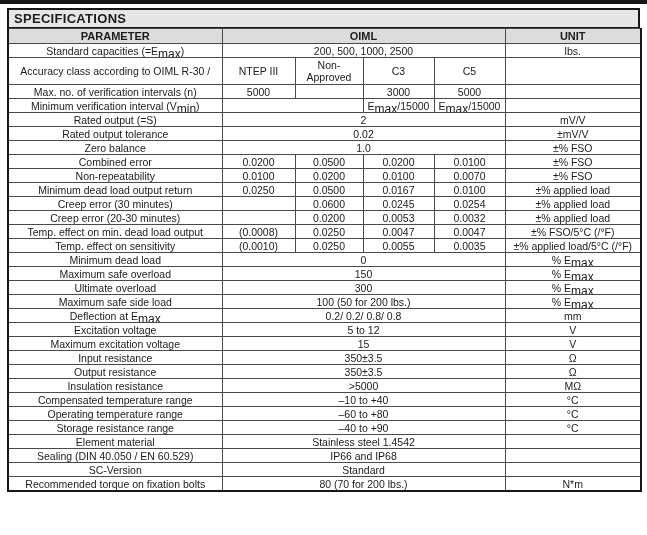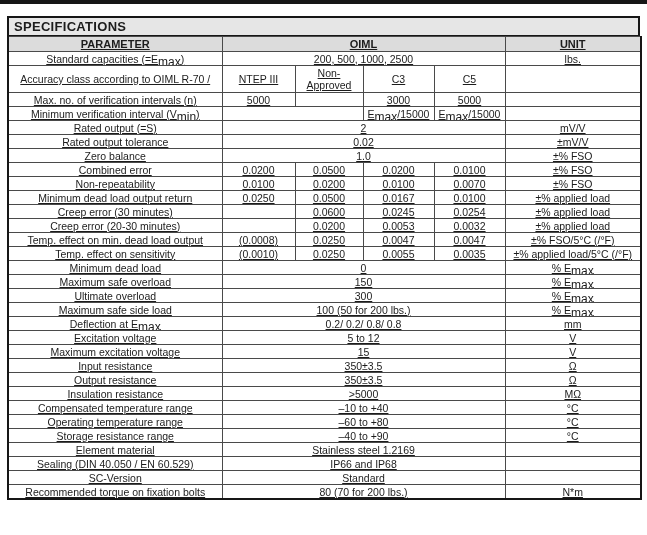--- a/index.html
+++ b/index.html
@@ -2,32 +2,31 @@
 <html><head>
 <meta charset="utf-8">
 <style>
   html,body{margin:0;padding:0;}
   body{
     width:647px;height:535px;background:#ffffff;position:relative;
     font-family:"Liberation Sans",sans-serif;color:#1c1c1c;
     -webkit-font-smoothing:antialiased;
   }
   .top-rule{position:absolute;top:0;left:0;width:647px;height:4px;background:#161616;}
-  .sheet{position:absolute;top:16px;left:7px;width:534px;}
+  .sheet{position:absolute;top:8px;left:7px;width:534px;}
   .title-bar{
     box-sizing:border-box;width:633px;height:20px;
     border:2px solid #161616;border-bottom:1px solid #161616;
     background:#e6e6e6;font-weight:bold;font-size:13px;line-height:16px;
     padding:1px 0 0 5px;letter-spacing:0.3px;
   }
   table.spec{
     border-collapse:collapse;table-layout:fixed;width:633px;
     border:2px solid #161616;border-top:none;
     font-size:10.5px;
-    text-decoration:underline;
   }
   table.spec td,table.spec th{
     border:1px solid #4a4a4a;
     height:13px;line-height:12px;
     padding:0 2px;overflow:hidden;
     vertical-align:middle;text-align:center;
     font-weight:normal;
   }
   tr.head th{
     background:#dcdcdc;font-weight:bold;font-size:11px;height:14px;
@@ -59,21 +58,21 @@
         <th>PARAMETER</th>
         <th colspan="4">OIML</th>
         <th>UNIT</th>
       </tr>
     <tr>
           <td class="param">Standard capacities (=E<sub>max</sub>)</td>
           <td class="val" colspan="4">200, 500, 1000, 2500</td>
           <td class="unit">lbs.</td>
         </tr>
         <tr class="tall">
-          <td class="param">Accuracy class according to OIML R-70 /</td>
+          <td class="param">Accuracy class according to OIML R-30 /</td>
           <td class="val">NTEP III</td>
           <td class="val">Non-Approved</td>
           <td class="val">C3</td>
           <td class="val">C5</td>
           <td class="unit"></td>
         </tr>
         <tr>
           <td class="param">Max. no. of verification intervals (n)</td>
           <td class="val">5000</td>
           <td class="val"></td>
@@ -219,21 +218,21 @@
           <td class="val" colspan="4">–60 to +80</td>
           <td class="unit">°C</td>
         </tr>
         <tr>
           <td class="param">Storage resistance range</td>
           <td class="val" colspan="4">–40 to +90</td>
           <td class="unit">°C</td>
         </tr>
         <tr>
           <td class="param">Element material</td>
-          <td class="val" colspan="4">Stainless steel 1.2169</td>
+          <td class="val" colspan="4">Stainless steel 1.4542</td>
           <td class="unit"></td>
         </tr>
         <tr>
           <td class="param">Sealing (DIN 40.050 / EN 60.529)</td>
           <td class="val" colspan="4">IP66 and IP68</td>
           <td class="unit"></td>
         </tr>
         <tr>
           <td class="param">SC-Version</td>
           <td class="val" colspan="4">Standard</td>

